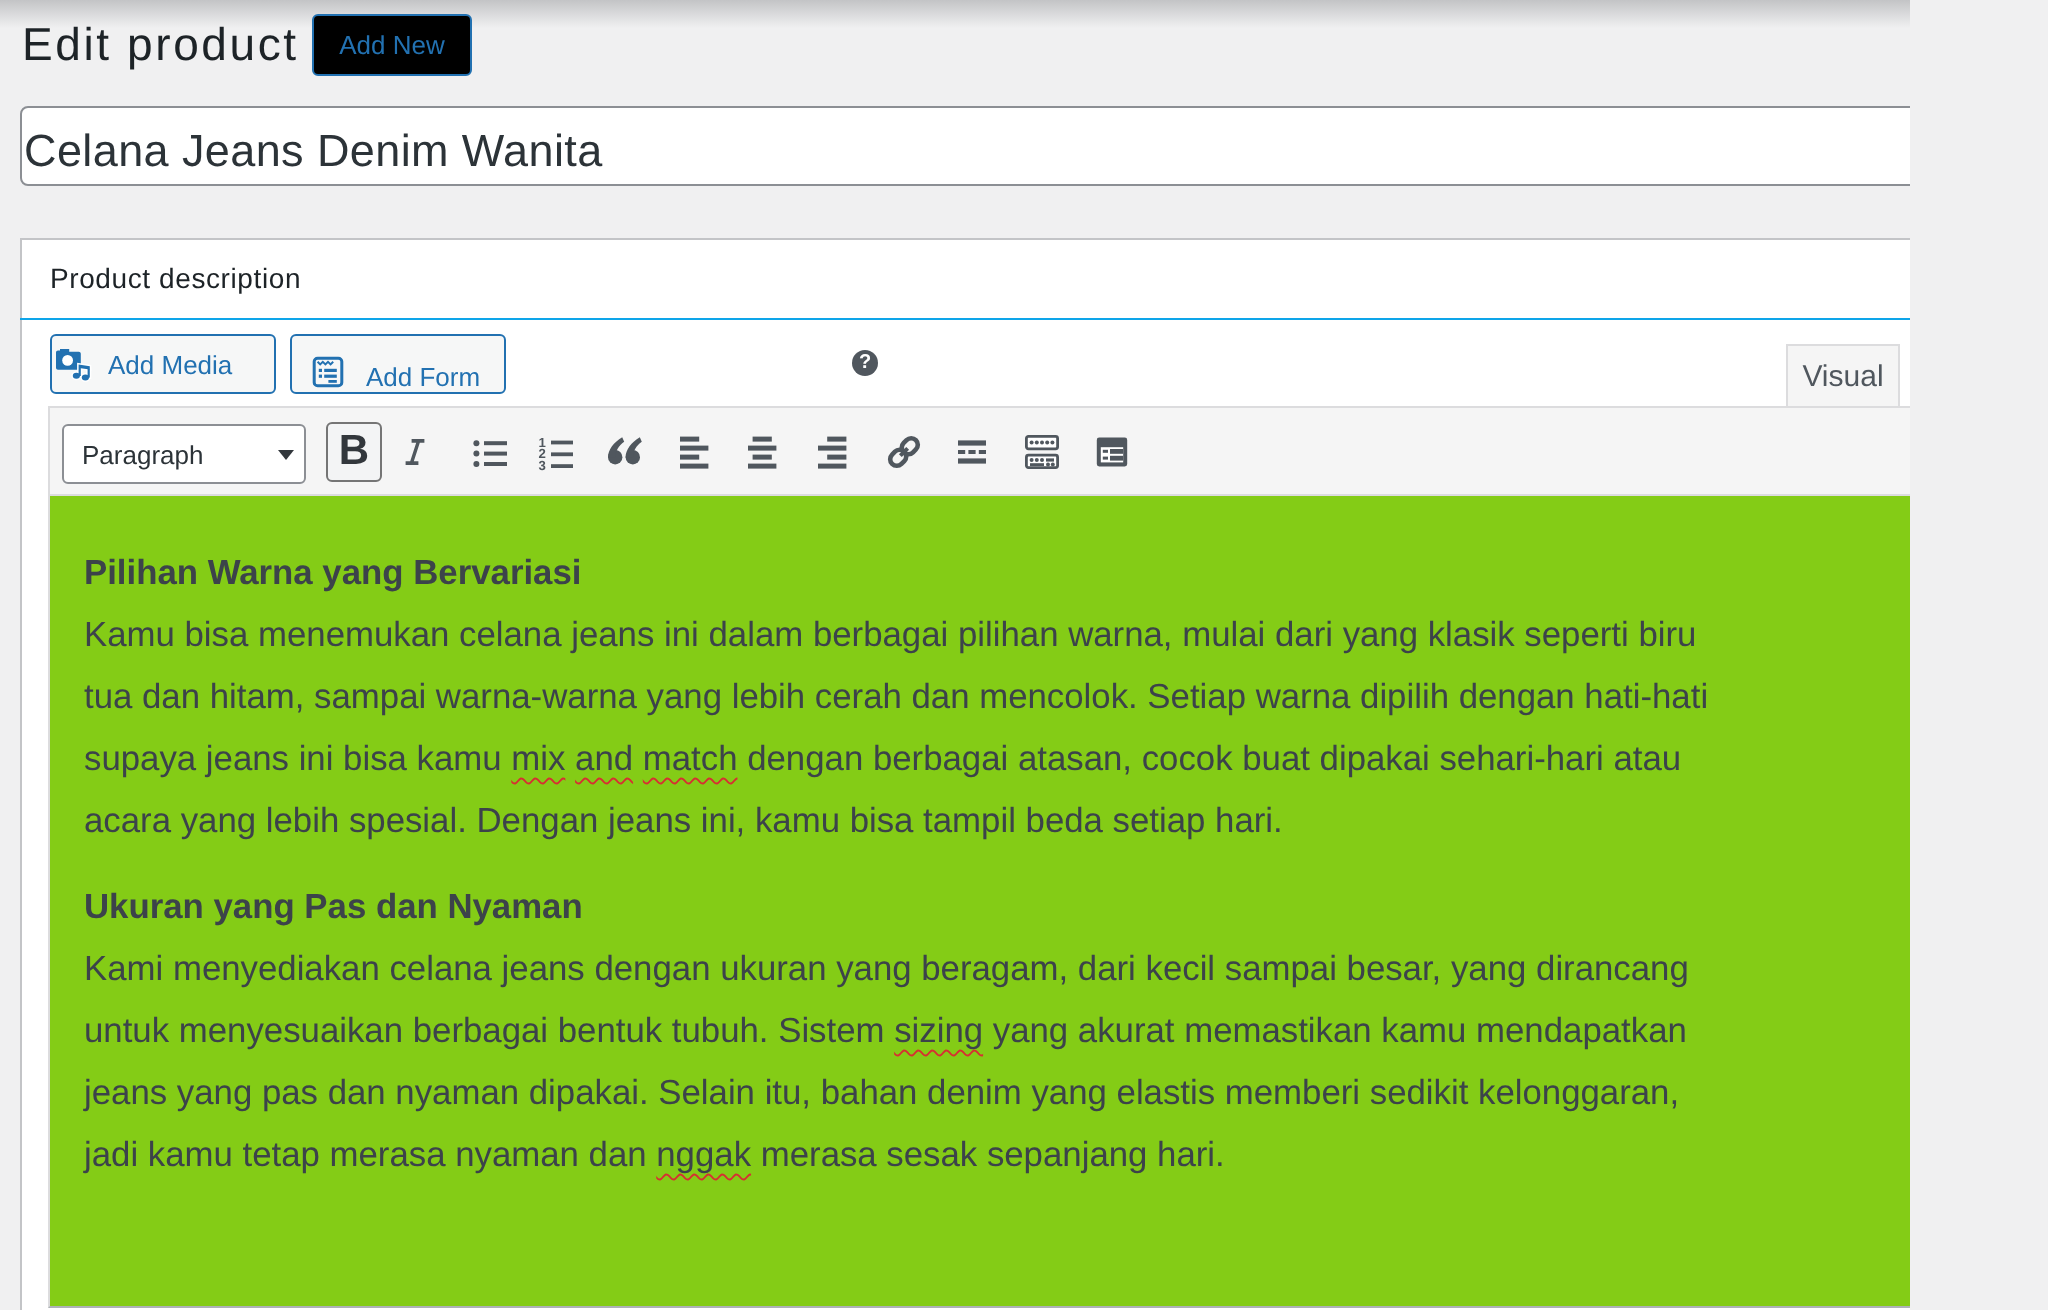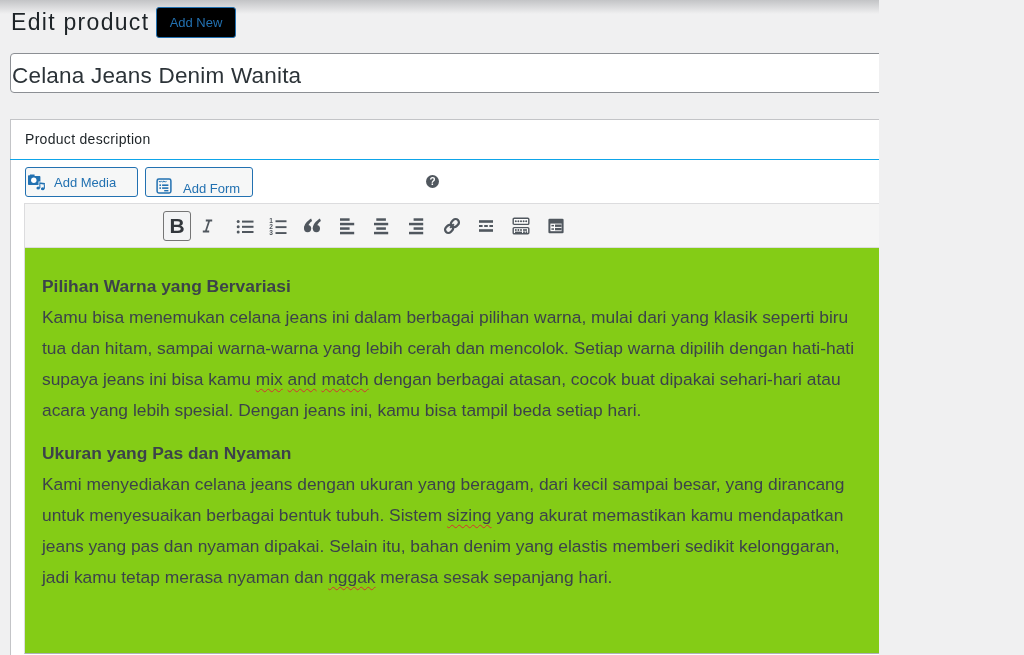--- a/index.html
+++ b/index.html
@@ -1,18 +1,18 @@
 <!DOCTYPE html>
 <html><head>
 <meta charset="utf-8">
 <style>
 * { margin:0; padding:0; box-sizing:border-box; }
 html,body { width:1024px; height:655px; overflow:hidden; }
 body { font-family:"Liberation Sans", sans-serif; background:#f0f0f1; }
-#page { position:relative; width:879px; height:655px; overflow:hidden; }
+#page { position:relative; width:955px; height:655px; overflow:hidden; }
 .abs { position:absolute; }
 
 #topgrad { left:0; top:0; width:1024px; height:14px;
   background:linear-gradient(to bottom,#c3c4c6 0%,#f0f0f1 100%); }
 
 #h1 { left:11px; top:11px; font-size:23px; line-height:1; letter-spacing:1.3px; color:#1d2327; font-weight:400; }
 
 #addnew { left:156px; top:7px; width:80px; height:31px; background:#000000;
   border:1px solid #2271b1; border-radius:3px; color:#2271b1; font-size:13px;
   display:flex; align-items:center; justify-content:center; }
@@ -117,20 +117,21 @@
 
 
   <div class="abs" id="help">?</div>
 
   <div class="abs tab" id="tab-visual">Visual</div>
   <div class="abs tab" id="tab-text">Text</div>
 
   <div class="abs" id="editor"></div>
   <div class="abs" id="toolbar"></div>
 
+  <div class="abs" id="pselect">Paragraph<span class="caret"></span></div>
   <div class="abs" id="bbtn">B</div>
 
   <svg class="abs ticon" style="left:197px;top:216px" viewBox="0 0 20 20">
     <path fill="#50575e" d="M8.8 3.5h6.4v1.9h-2.3l-3 9.2h2.3v1.9H5.8v-1.9h2.3l3-9.2H8.8z"></path>
   </svg>
 
   <svg class="abs ticon" style="left:235px;top:216px" viewBox="0 0 20 20">
     <g fill="#50575e">
       <circle cx="3.2" cy="5.6" r="1.5"></circle>
         <circle cx="3.2" cy="10.8" r="1.5"></circle>

